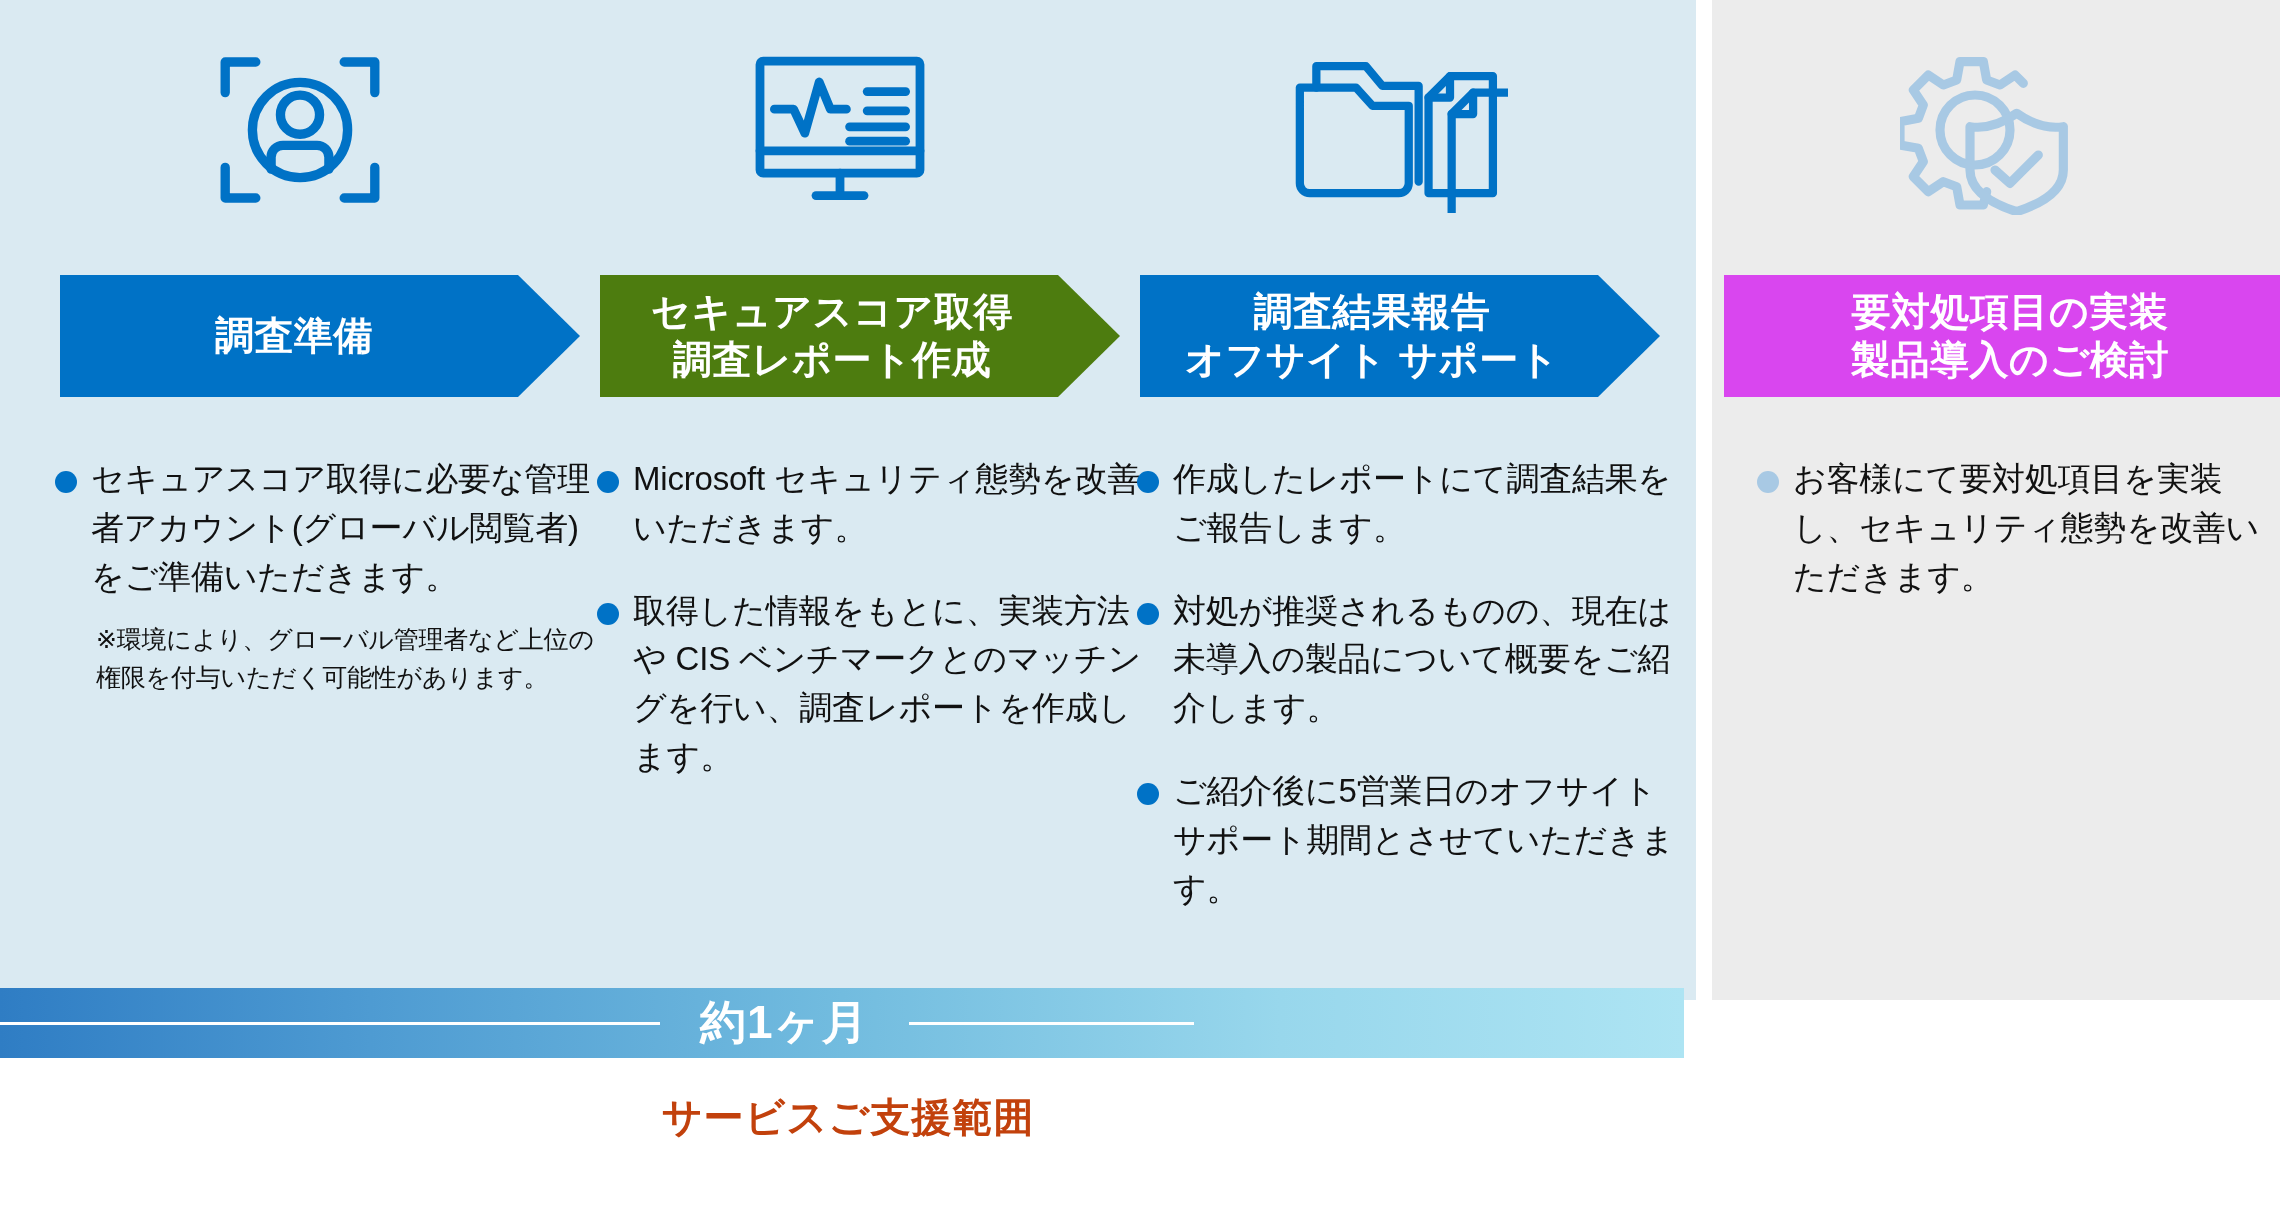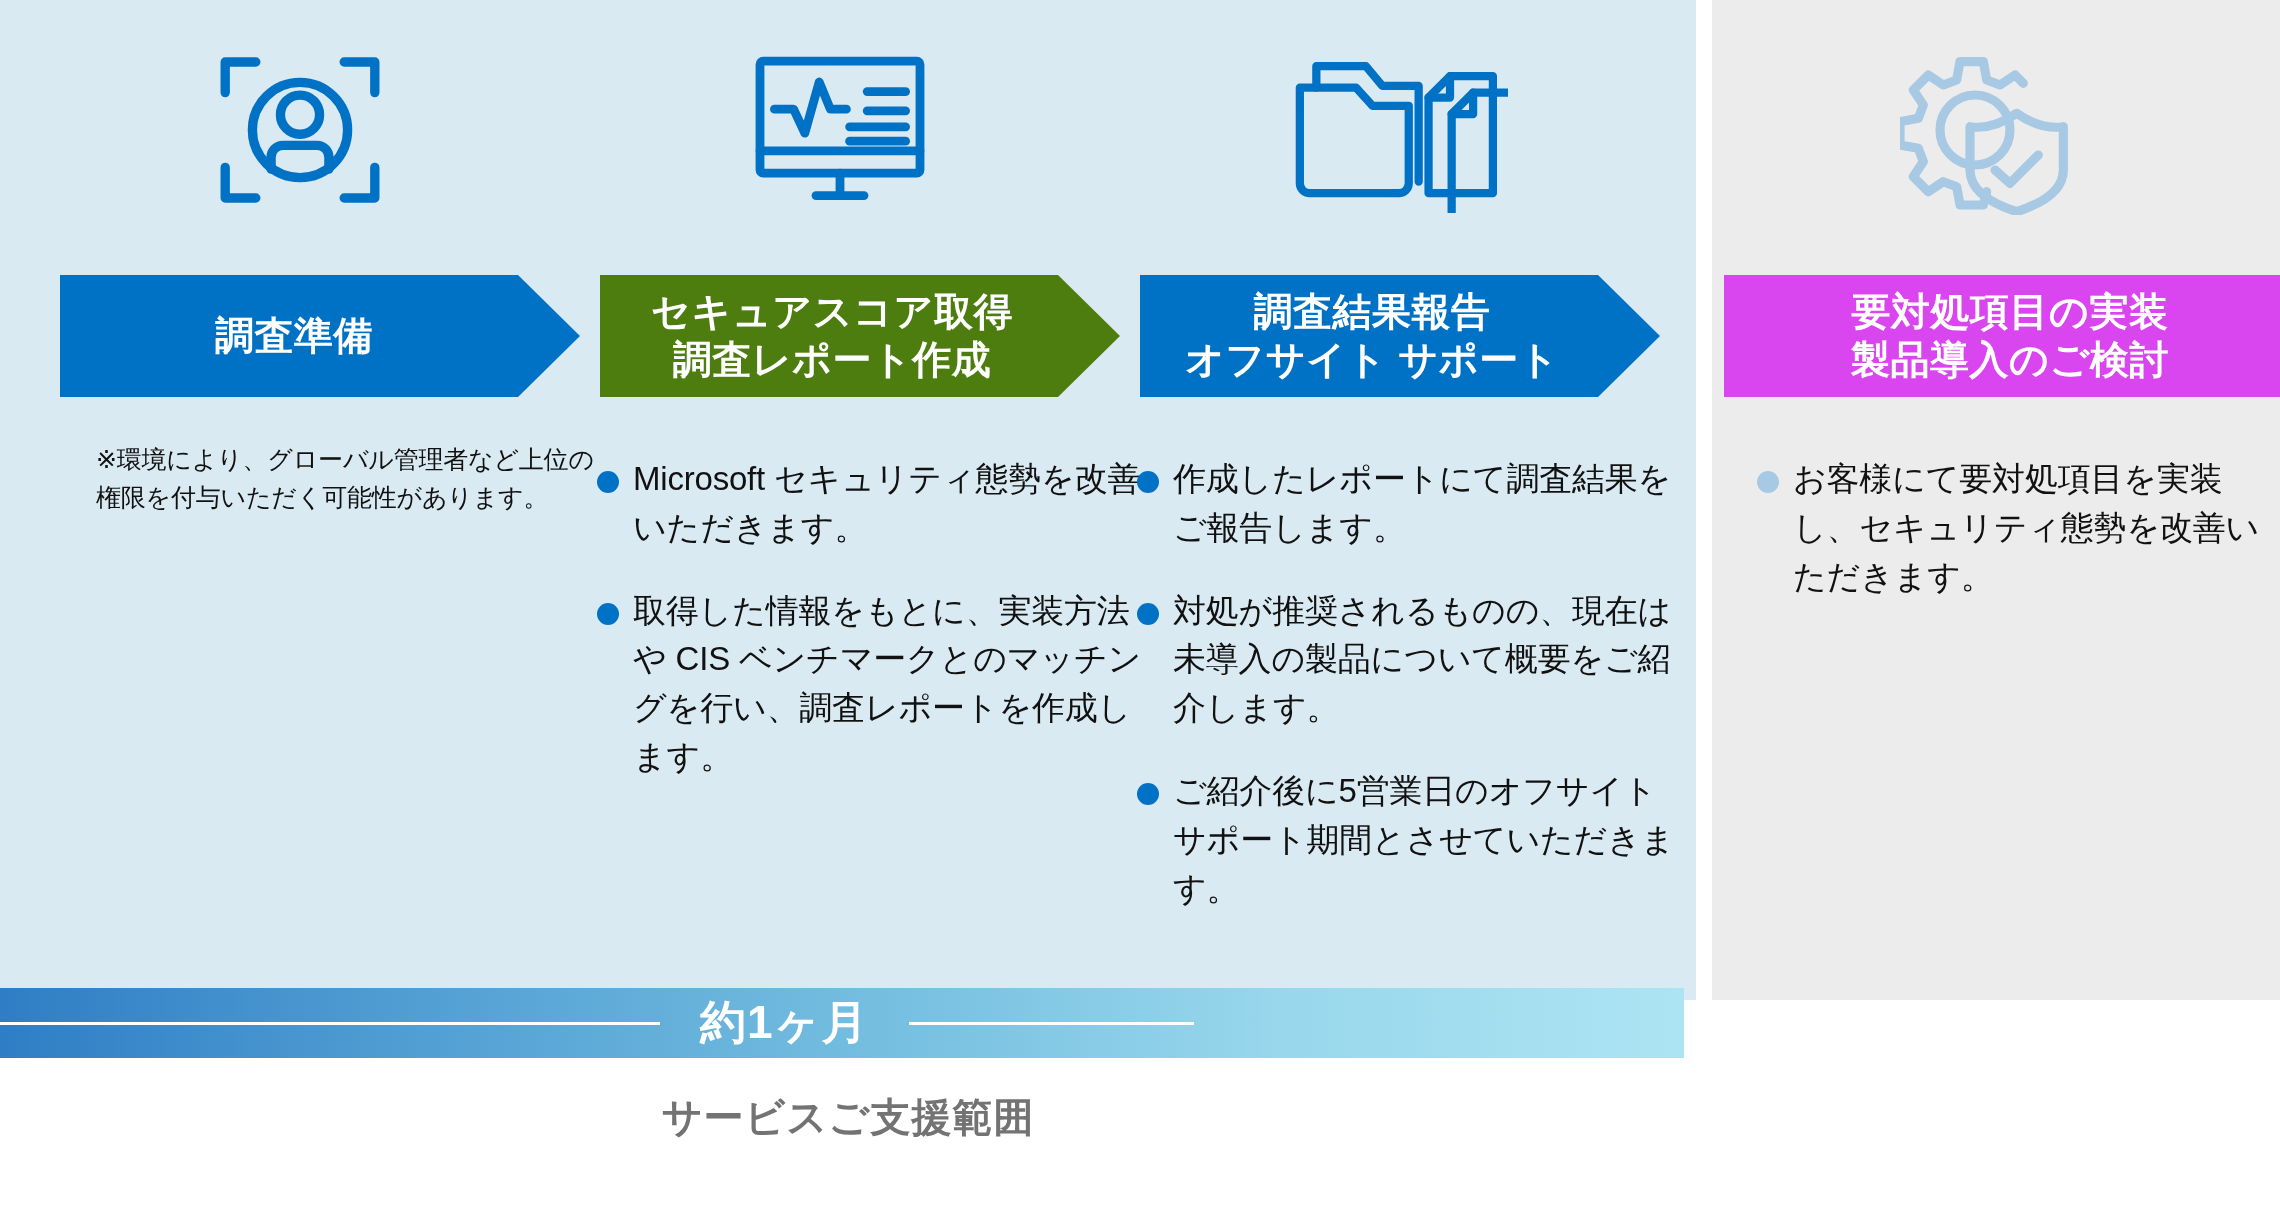--- a/index.html
+++ b/index.html
@@ -34,21 +34,21 @@
   .duration-rule.left{width:660px;margin-right:40px;}
   .duration-rule.right{width:285px;margin-left:40px;}
   .duration-label{
     color:#ffffff;font-size:46px;font-weight:700;white-space:nowrap;
     letter-spacing:1px;
   }
 
   
   .caption{
     position:absolute;left:0;top:1090px;width:1696px;
-    text-align:center;font-size:40px;color:#737373;font-weight:700;
+    text-align:center;font-size:40px;color:#c2410c;font-weight:700;
     letter-spacing:1px;
   }
 
   
   .icon-wrap{
     position:absolute;top:40px;height:180px;
     display:flex;align-items:center;justify-content:center;
   }
   .icon-1{left:150px;width:300px;}
   .icon-2{left:690px;width:300px;}
@@ -161,20 +161,24 @@
   <div class="chevron ch-3">
     <span class="chevron-text">調査結果報告
 オフサイト サポート</span>
   </div>
   <div class="chevron ch-4">
     <span class="chevron-text">要対処項目の実装
 製品導入のご検討</span>
   </div>
 
   <div class="bullets bl-1">
+    <div class="bullet">
+      <span class="dot"></span>
+      <span class="txt">セキュアスコア取得に必要な管理者アカウント(グローバル閲覧者)をご準備いただきます。</span>
+    </div>
     <div class="note">※環境により、グローバル管理者など上位の権限を付与いただく可能性があります。</div>
   </div>
 
   <div class="bullets bl-2">
     <div class="bullet">
       <span class="dot"></span>
       <span class="txt">Microsoft セキュリティ態勢を改善いただきます。</span>
     </div>
     <div class="bullet">
       <span class="dot"></span>

